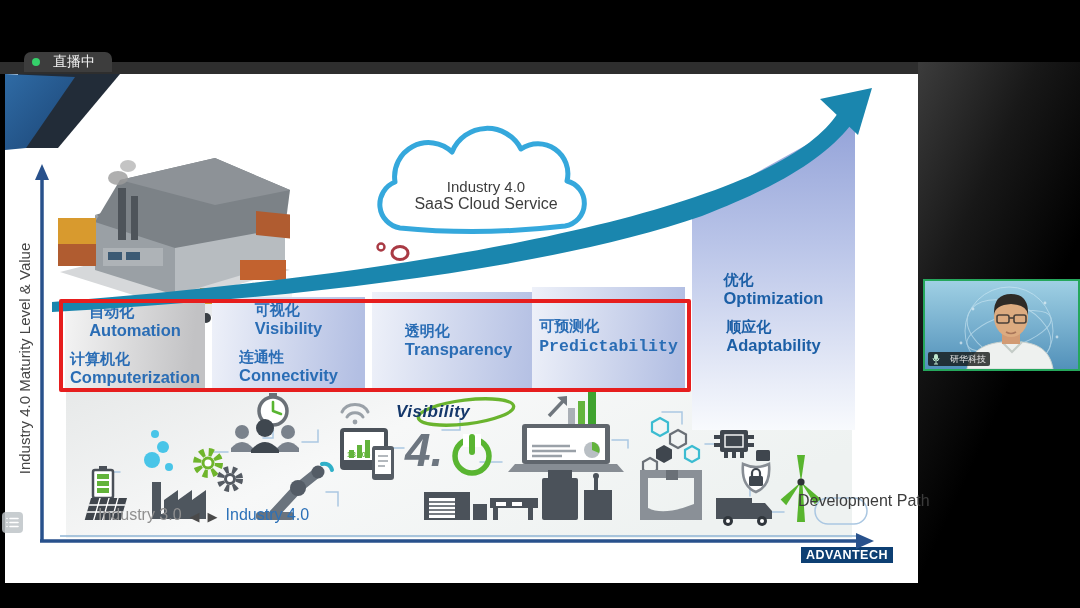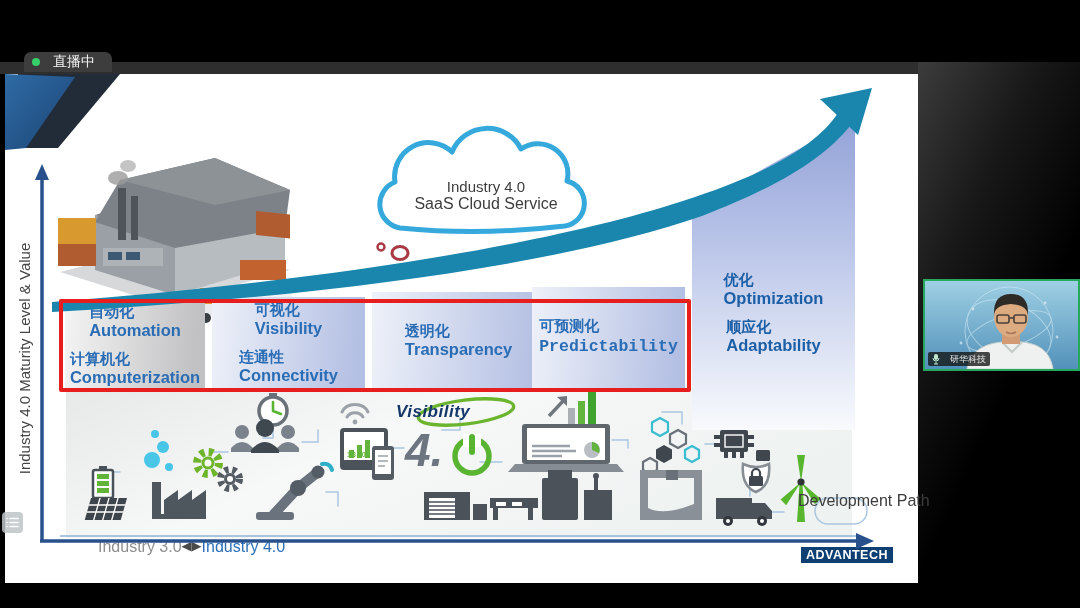--- a/index.html
+++ b/index.html
@@ -37,21 +37,21 @@
   .cloud-text{position:absolute;left:400px;top:178px;width:172px;text-align:center;z-index:6;color:#3d3d3d;}
   .cloud-text .l1{font-size:15px;}
   .cloud-text .l2{font-size:16px;}
   
   .band{position:absolute;left:60px;top:390px;width:860px;height:152px;z-index:5;}
   .band-label{position:absolute;z-index:6;}
   .webaccess{left:336px;top:12px;font-size:17px;font-weight:800;font-style:italic;color:#15386b;letter-spacing:.5px;}
   .fourzero{left:345px;top:33px;font-size:46px;font-weight:800;color:#6d7680;font-style:italic;}
   .mes{left:472px;top:37px;width:70px;text-align:center;font-size:13px;font-weight:800;color:#ffffff;letter-spacing:3px;}
   .tabnum{left:287px;top:61px;font-size:7px;font-weight:700;color:#63b43c;letter-spacing:1px;}
-  .industry-row{left:38px;top:148px;font-size:16px;color:#8f8f8f;display:flex;align-items:flex-start;}
+  .industry-row{left:38px;top:116px;font-size:16px;color:#8f8f8f;display:flex;gap:8px;align-items:flex-end;}
   .industry-row .i40{color:#2c71b8;}
   .industry-row .tri{color:#4a4a4a;font-size:13px;}
   .devpath{left:738px;top:102px;font-size:16px;color:#3c3c3c;white-space:nowrap;}
   
   .advantech{position:absolute;left:801px;top:547px;width:92px;height:16px;background:#0d3f73;color:#fff;
     display:flex;align-items:center;justify-content:center;font-size:12.5px;font-weight:800;letter-spacing:.5px;z-index:6;}
   
   .right-panel{position:absolute;left:918px;top:62px;width:162px;height:521px;
     background:linear-gradient(115deg,#3c3c3c 0%,#181818 30%,#000 60%);z-index:2;}
   .webcam{position:absolute;left:923px;top:279px;width:157px;height:92px;border:2px solid #25a75c;box-sizing:border-box;z-index:4;overflow:hidden;}

